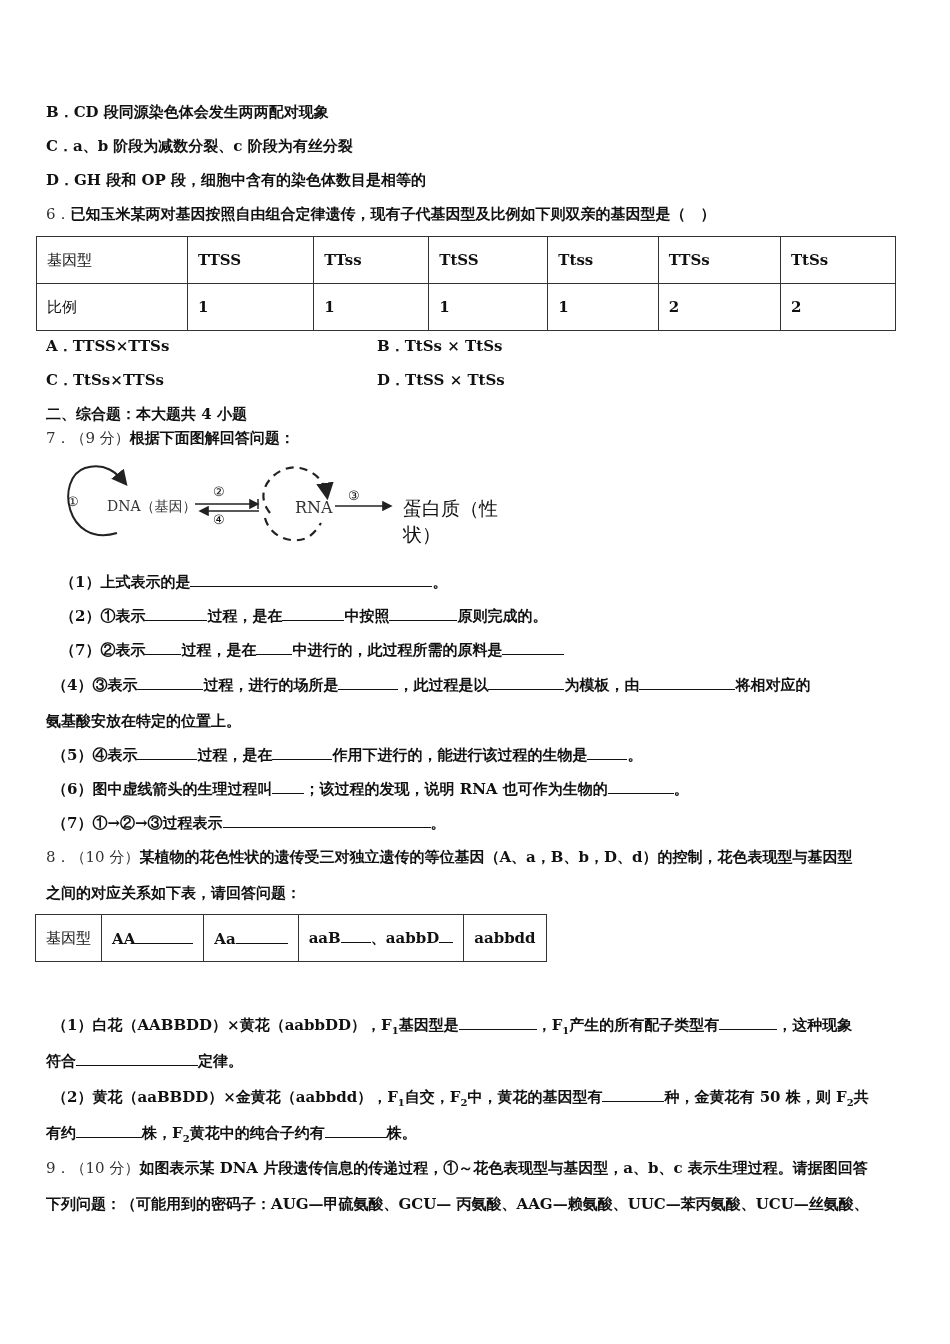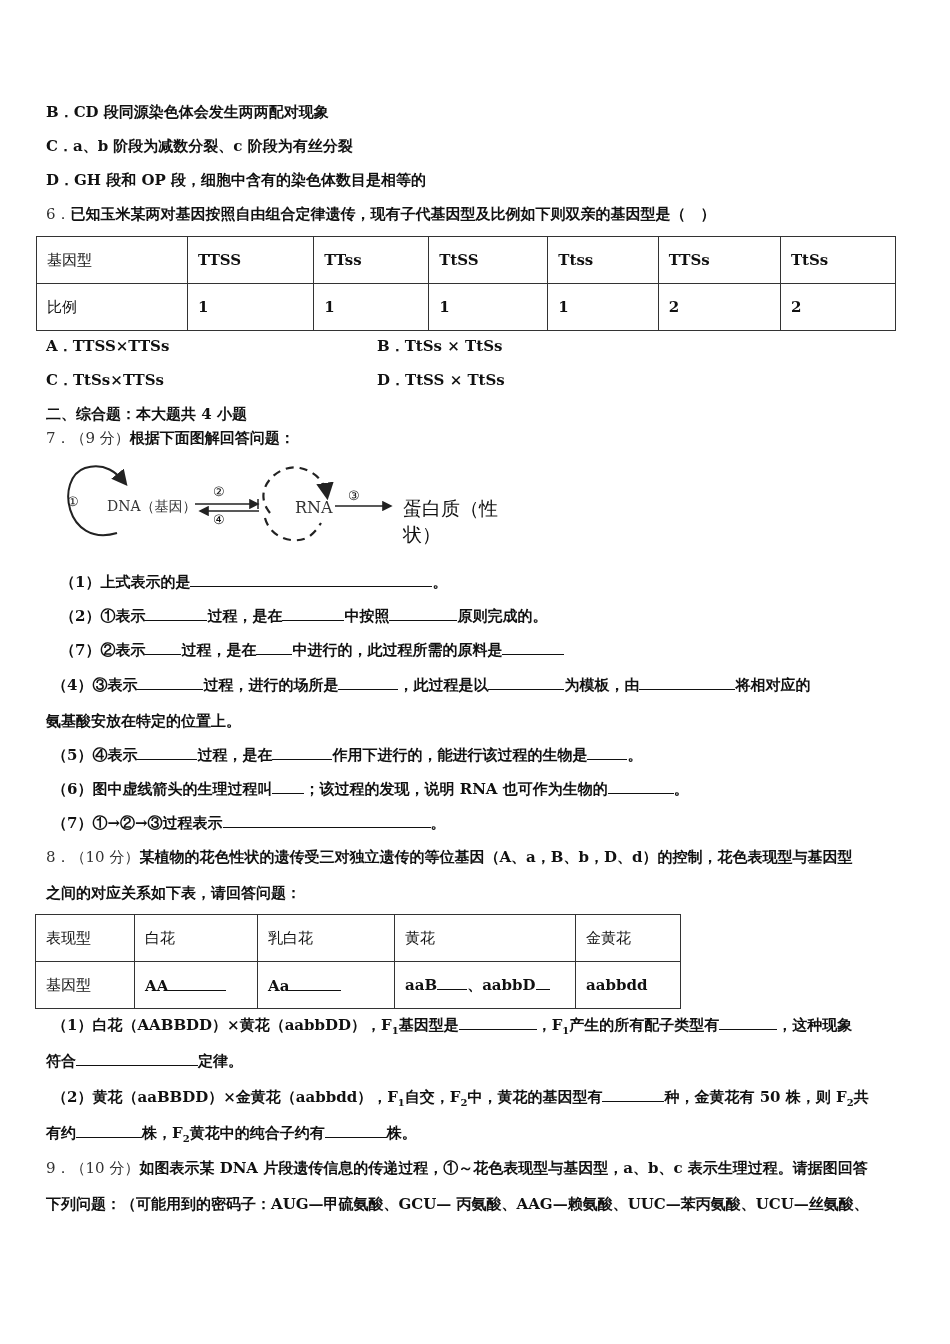--- a/index.html
+++ b/index.html
@@ -112,27 +112,20 @@
   <span>（7）①→②→③过程表示</span><span class="u" style="width:208px"></span><span>。</span>
 </div>
 
 <div class="line bold" style="top:847px">
   <span class="num">8．</span><span class="num">（10 分）</span><span>某植物的花色性状的遗传受三对独立遗传的等位基因（A、a，B、b，D、d）的控制，花色表现型与基因型</span>
 </div>
 <div class="line bold" style="top:883px">之间的对应关系如下表，请回答问题：</div>
 
 <table class="t" style="left:35px; top:914px;">
   <tbody>
-      <tr>
-    <td class="hd" style="width:78px">表现型</td>
-    <td class="hd" style="width:102px">白花</td>
-    <td class="hd" style="width:116px">乳白花</td>
-    <td class="hd" style="width:160px">黄花</td>
-    <td class="hd" style="width:84px">金黄花</td>
-  </tr>
   <tr>
     <td class="hd">基因型</td>
     <td><span>AA</span><span class="u" style="width:58px"></span></td>
     <td><span>Aa</span><span class="u" style="width:52px"></span></td>
     <td><span>aaB</span><span class="u" style="width:30px"></span><span>、aabbD</span><span class="u" style="width:14px"></span></td>
     <td>aabbdd</td>
   </tr>
 </tbody>
   </table>
 

